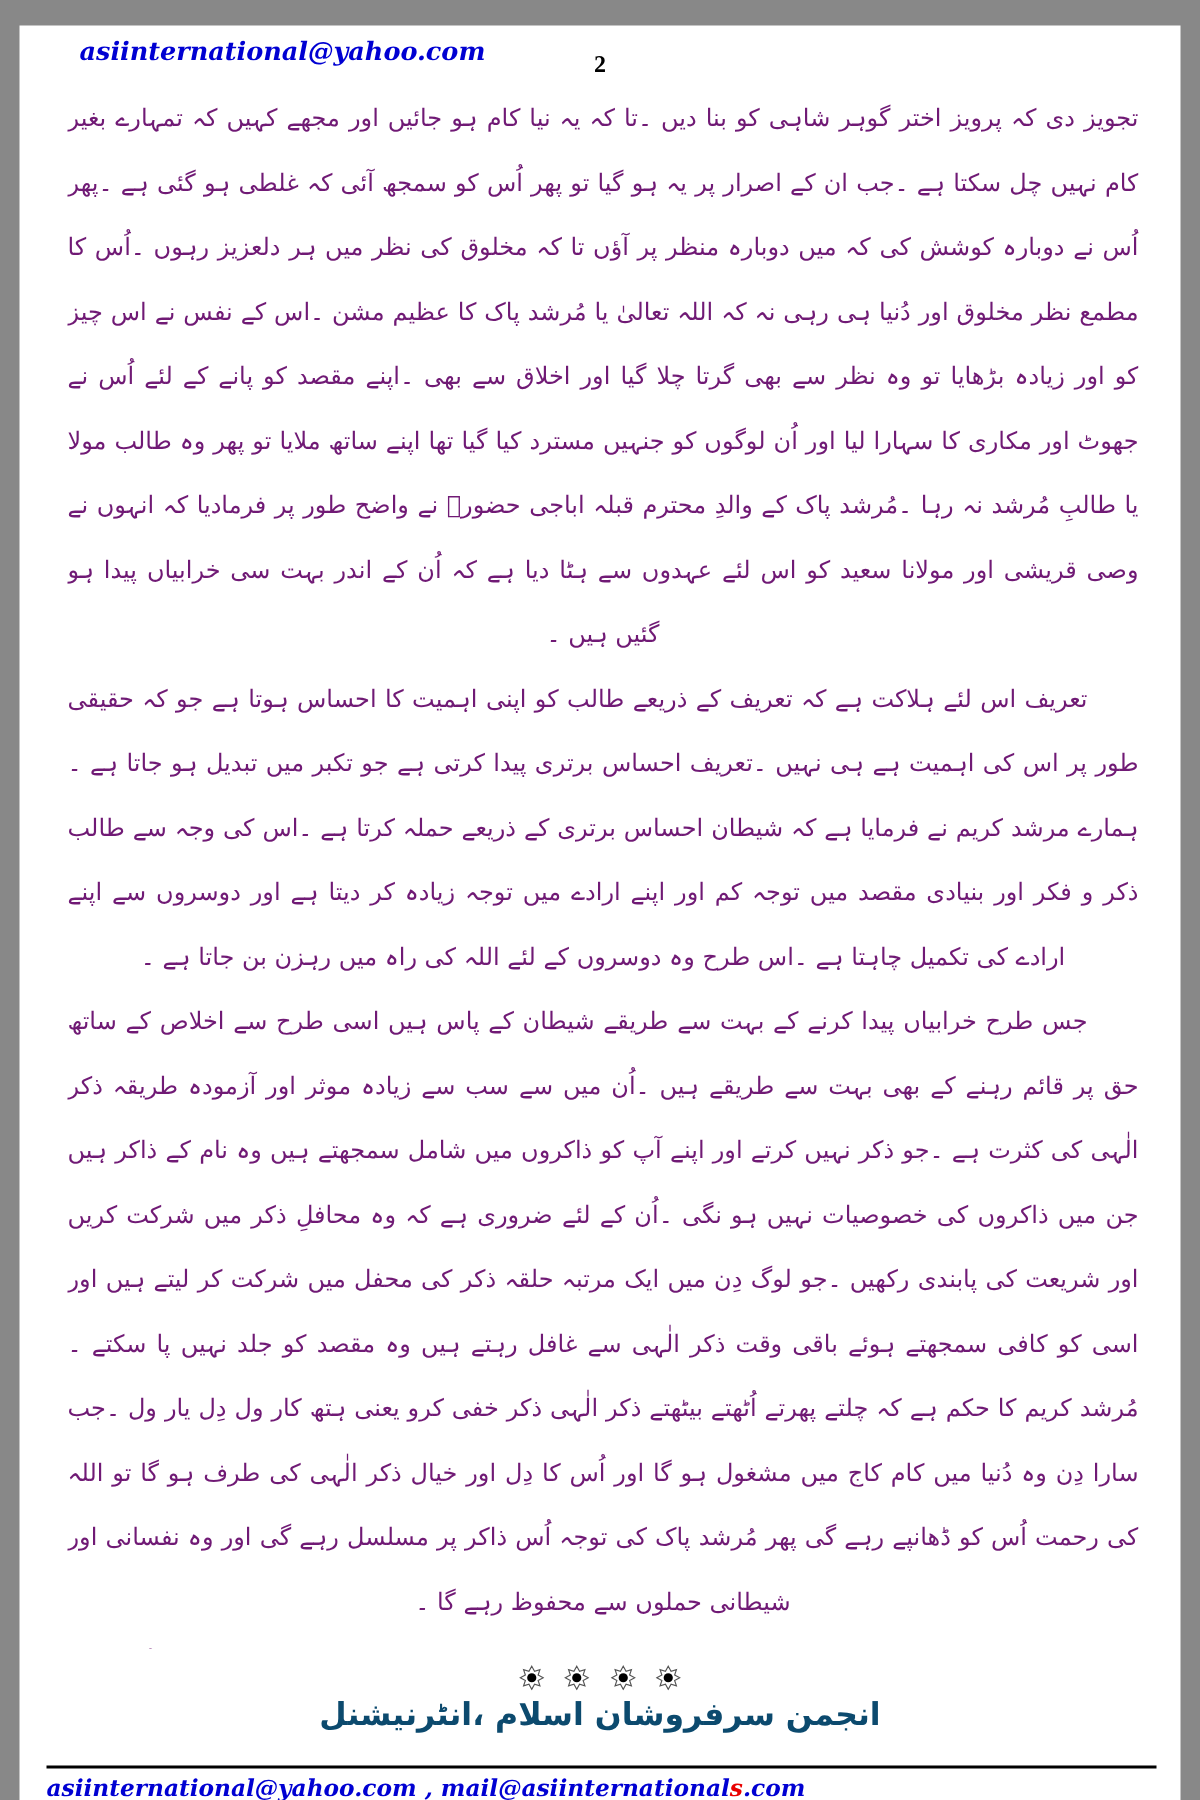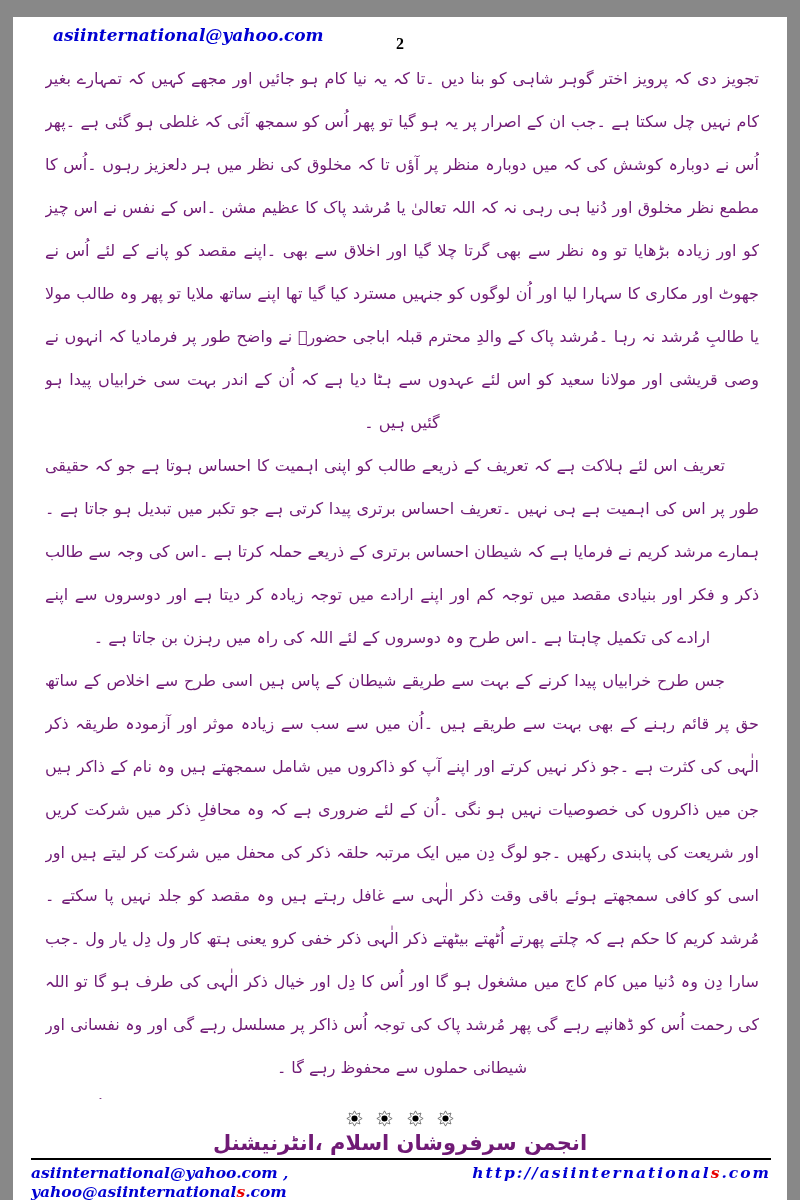--- a/index.html
+++ b/index.html
@@ -51,21 +51,21 @@
     position:absolute;left:0;right:0;bottom:62px;
     text-align:center;
   }
   .ornaments{line-height:18px;}
   .ornaments .star{display:inline-block;width:17px;height:17px;margin:0 4px;vertical-align:middle;}
   .org-title{
     margin-top:4px;
     direction:rtl;
     font-size:21px;
     font-weight:bold;
-    color:#701a75;
+    color:#0c4a6e;
   }
   
   .footer{
     position:absolute;left:18px;right:16px;bottom:16px;
     border-top:2px solid #000;
     padding-top:3px;
     display:flex;
     justify-content:space-between;
     align-items:baseline;
   }
@@ -120,20 +120,17 @@
             <path d="M10 1 L12.2 5 L16.4 3.6 L15 7.8 L19 10 L15 12.2 L16.4 16.4 L12.2 15 L10 19 L7.8 15 L3.6 16.4 L5 12.2 L1 10 L5 7.8 L3.6 3.6 L7.8 5 Z" fill="none" stroke="#555" stroke-width="0.9"></path>
             <circle cx="10" cy="10" r="3.6" fill="#000"></circle>
           </svg>
       </span>
     </div>
     <div class="org-title">انجمن سرفروشان اسلام ،انٹرنیشنل</div>
   </div>
 
   <div class="footer">
     <div class="footer-left">
-      <span>asiinternational@yahoo.com</span><span> , </span><span><span>yahoo@asiinternational</span><span class="accent">s</span><span>.com</span></span>
-    </div>
-    <div class="footer-right">
-      <span>http://asiinternational</span><span class="accent">s</span><span>.com</span>
+      <span>asiinternational@yahoo.com</span><span> , </span><span><span>mail@asiinternational</span><span class="accent">s</span><span>.com</span></span>
     </div>
   </div>
 
 </div>
 
 </body></html>

